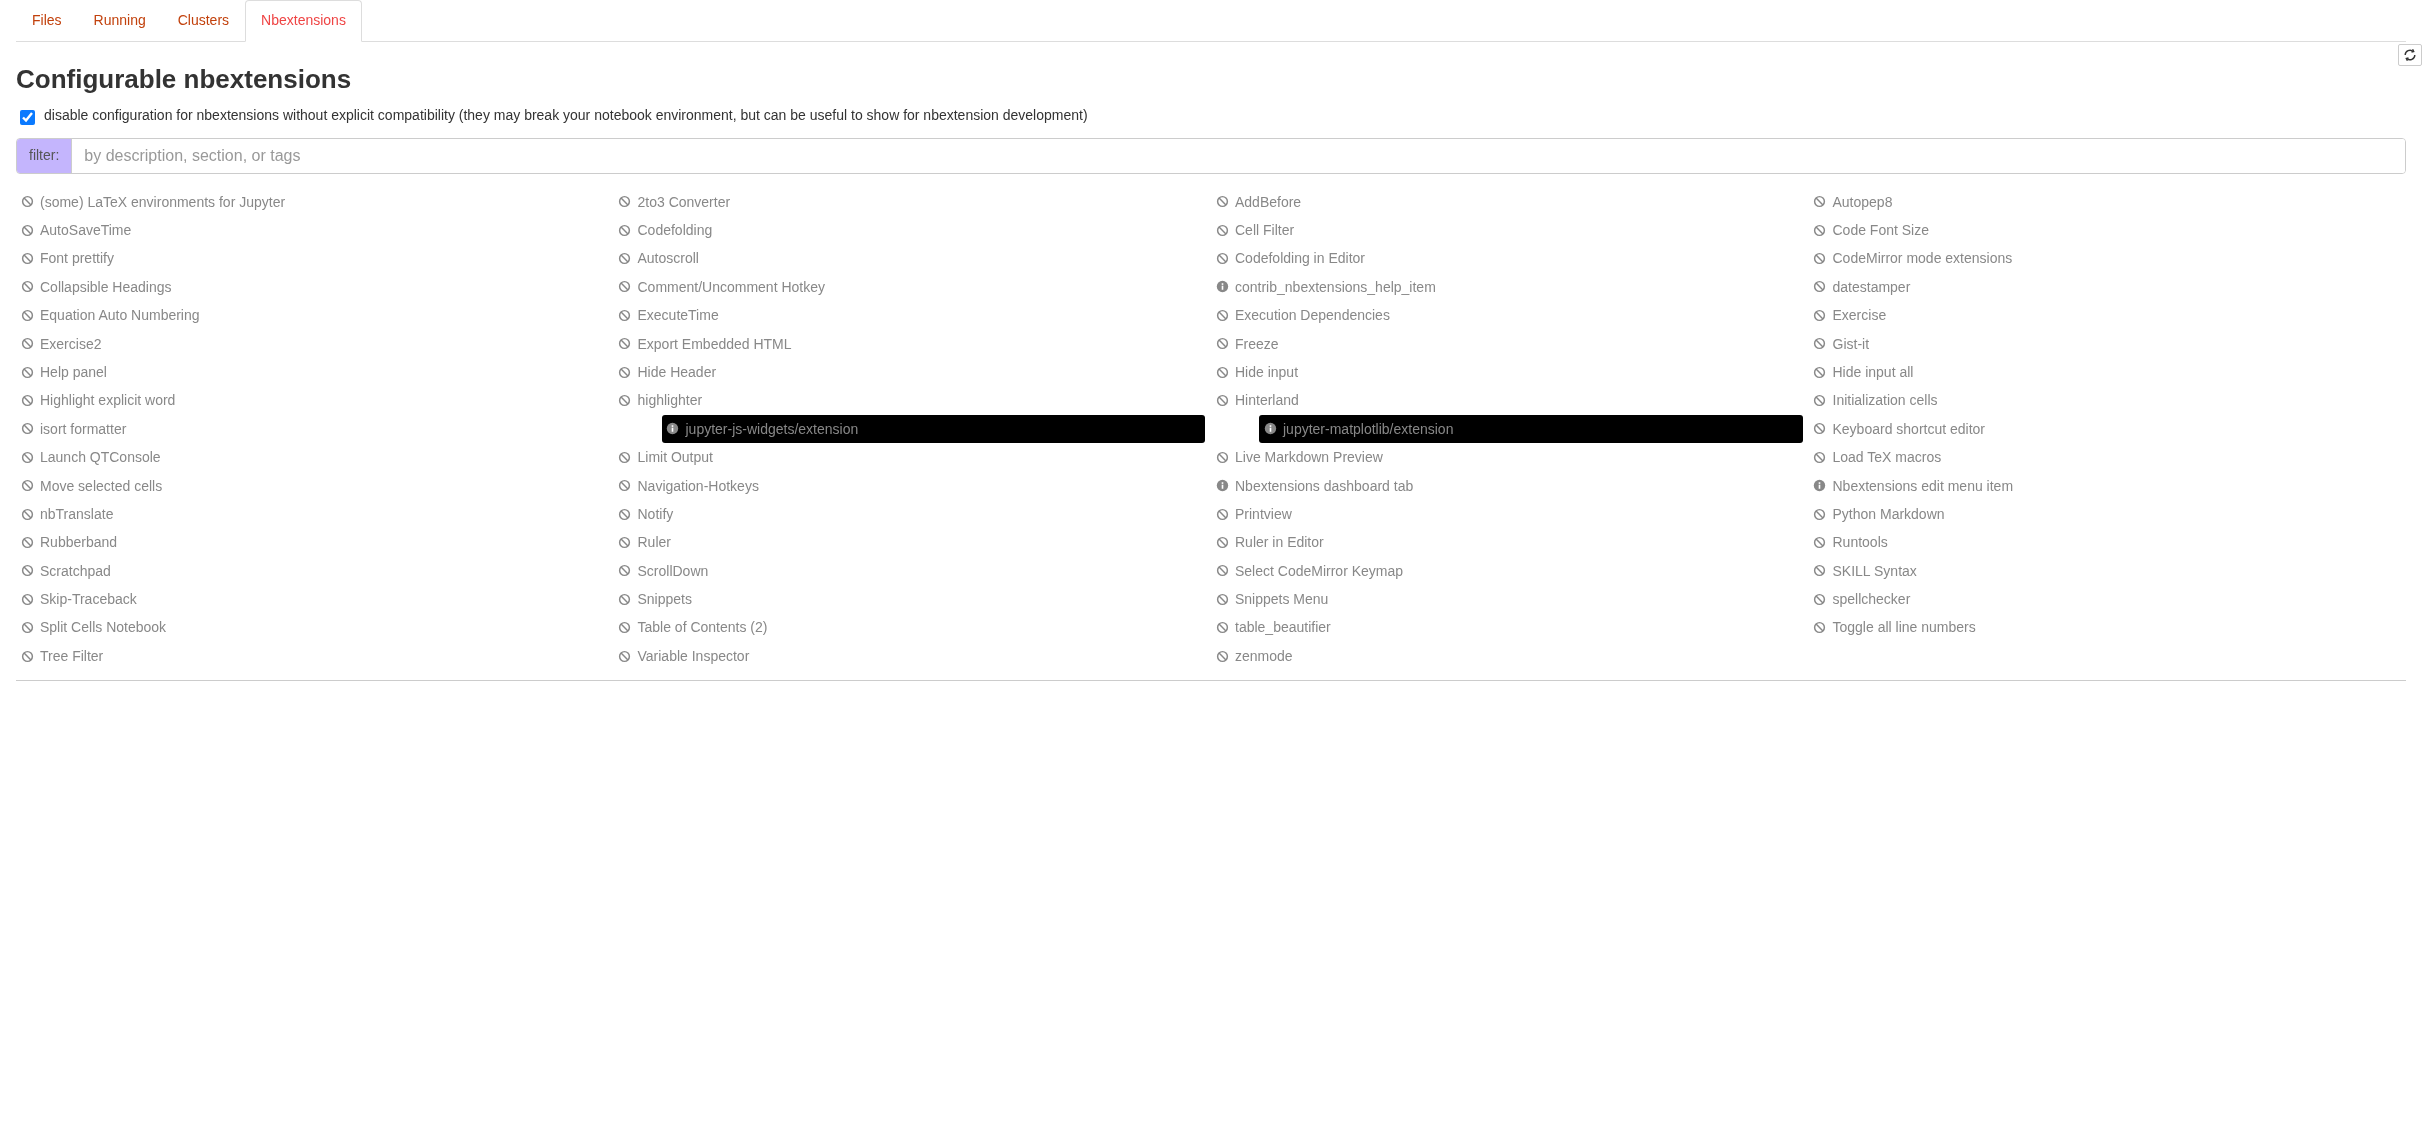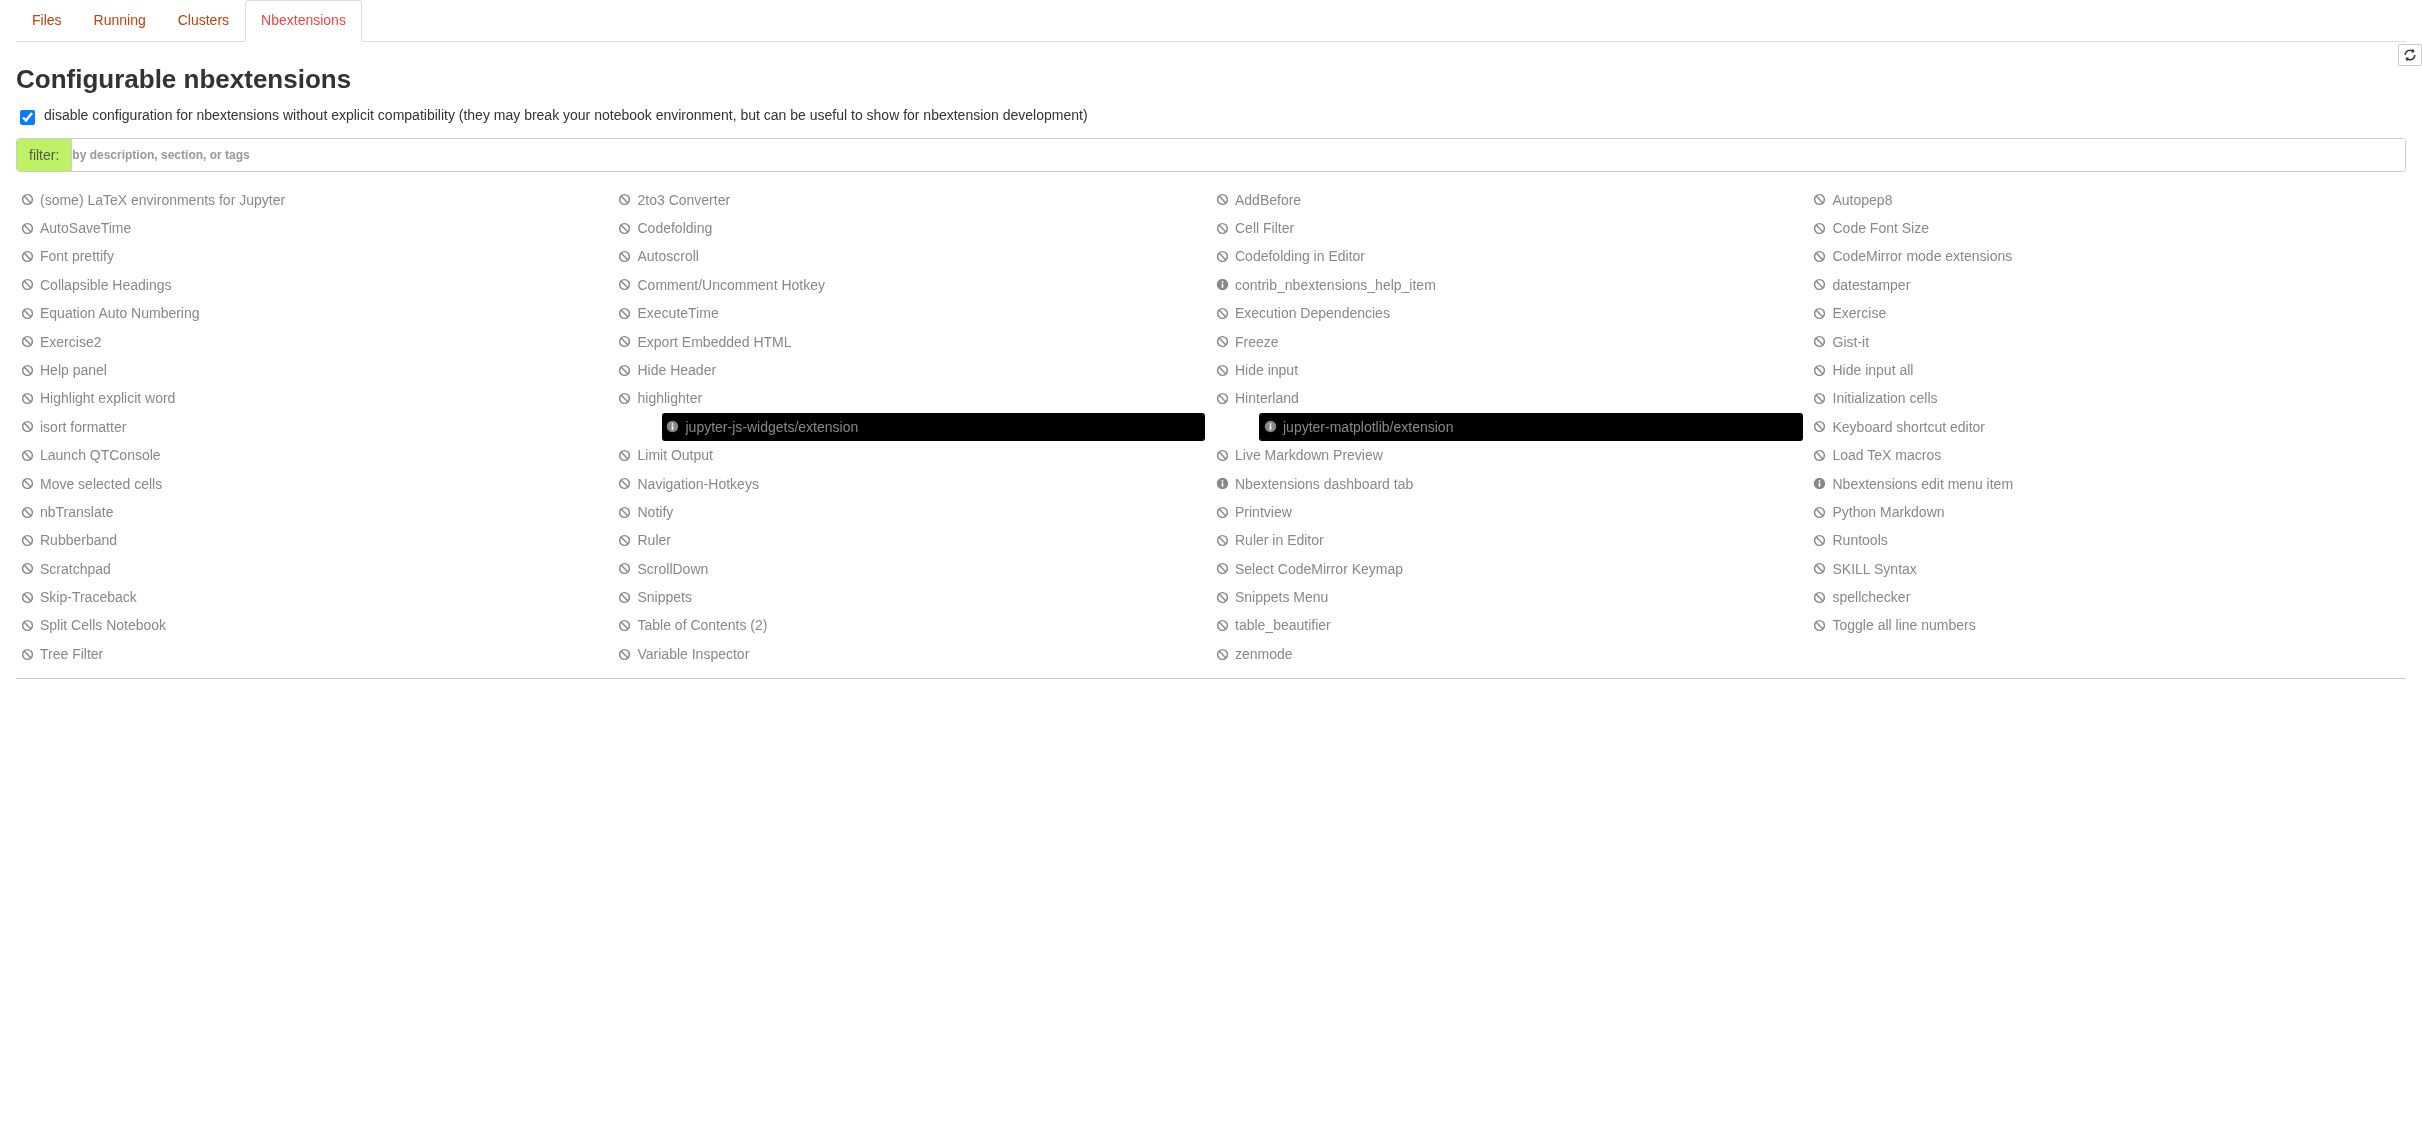--- a/index.html
+++ b/index.html
@@ -81,34 +81,33 @@
     cursor: pointer;
   }
   .filter-row {
     display: flex;
     border: 1px solid #ccc;
     border-radius: 4px;
     overflow: hidden;
     margin-bottom: 14px;
   }
   .filter-label {
-    background: #bef264;
+    background: #c4b5fd;
     padding: 8px 12px;
     color: #555;
     border-right: 1px solid #ccc;
     font-size: 14px;
   }
   .filter-input {
     flex: 1;
     border: none;
     outline: none;
-    padding: 8px 0;
-    font-size: 12px;
+    padding: 8px 12px;
+    font-size: 16px;
     color: #555;
-    font-weight: bold;
   }
   .filter-input::placeholder { color: #999; }
   .ext-grid {
     display: flex;
     flex-wrap: wrap;
     border-bottom: 1px solid #ccc;
     padding-bottom: 10px;
   }
   .ext-col {
     width: 25%;

